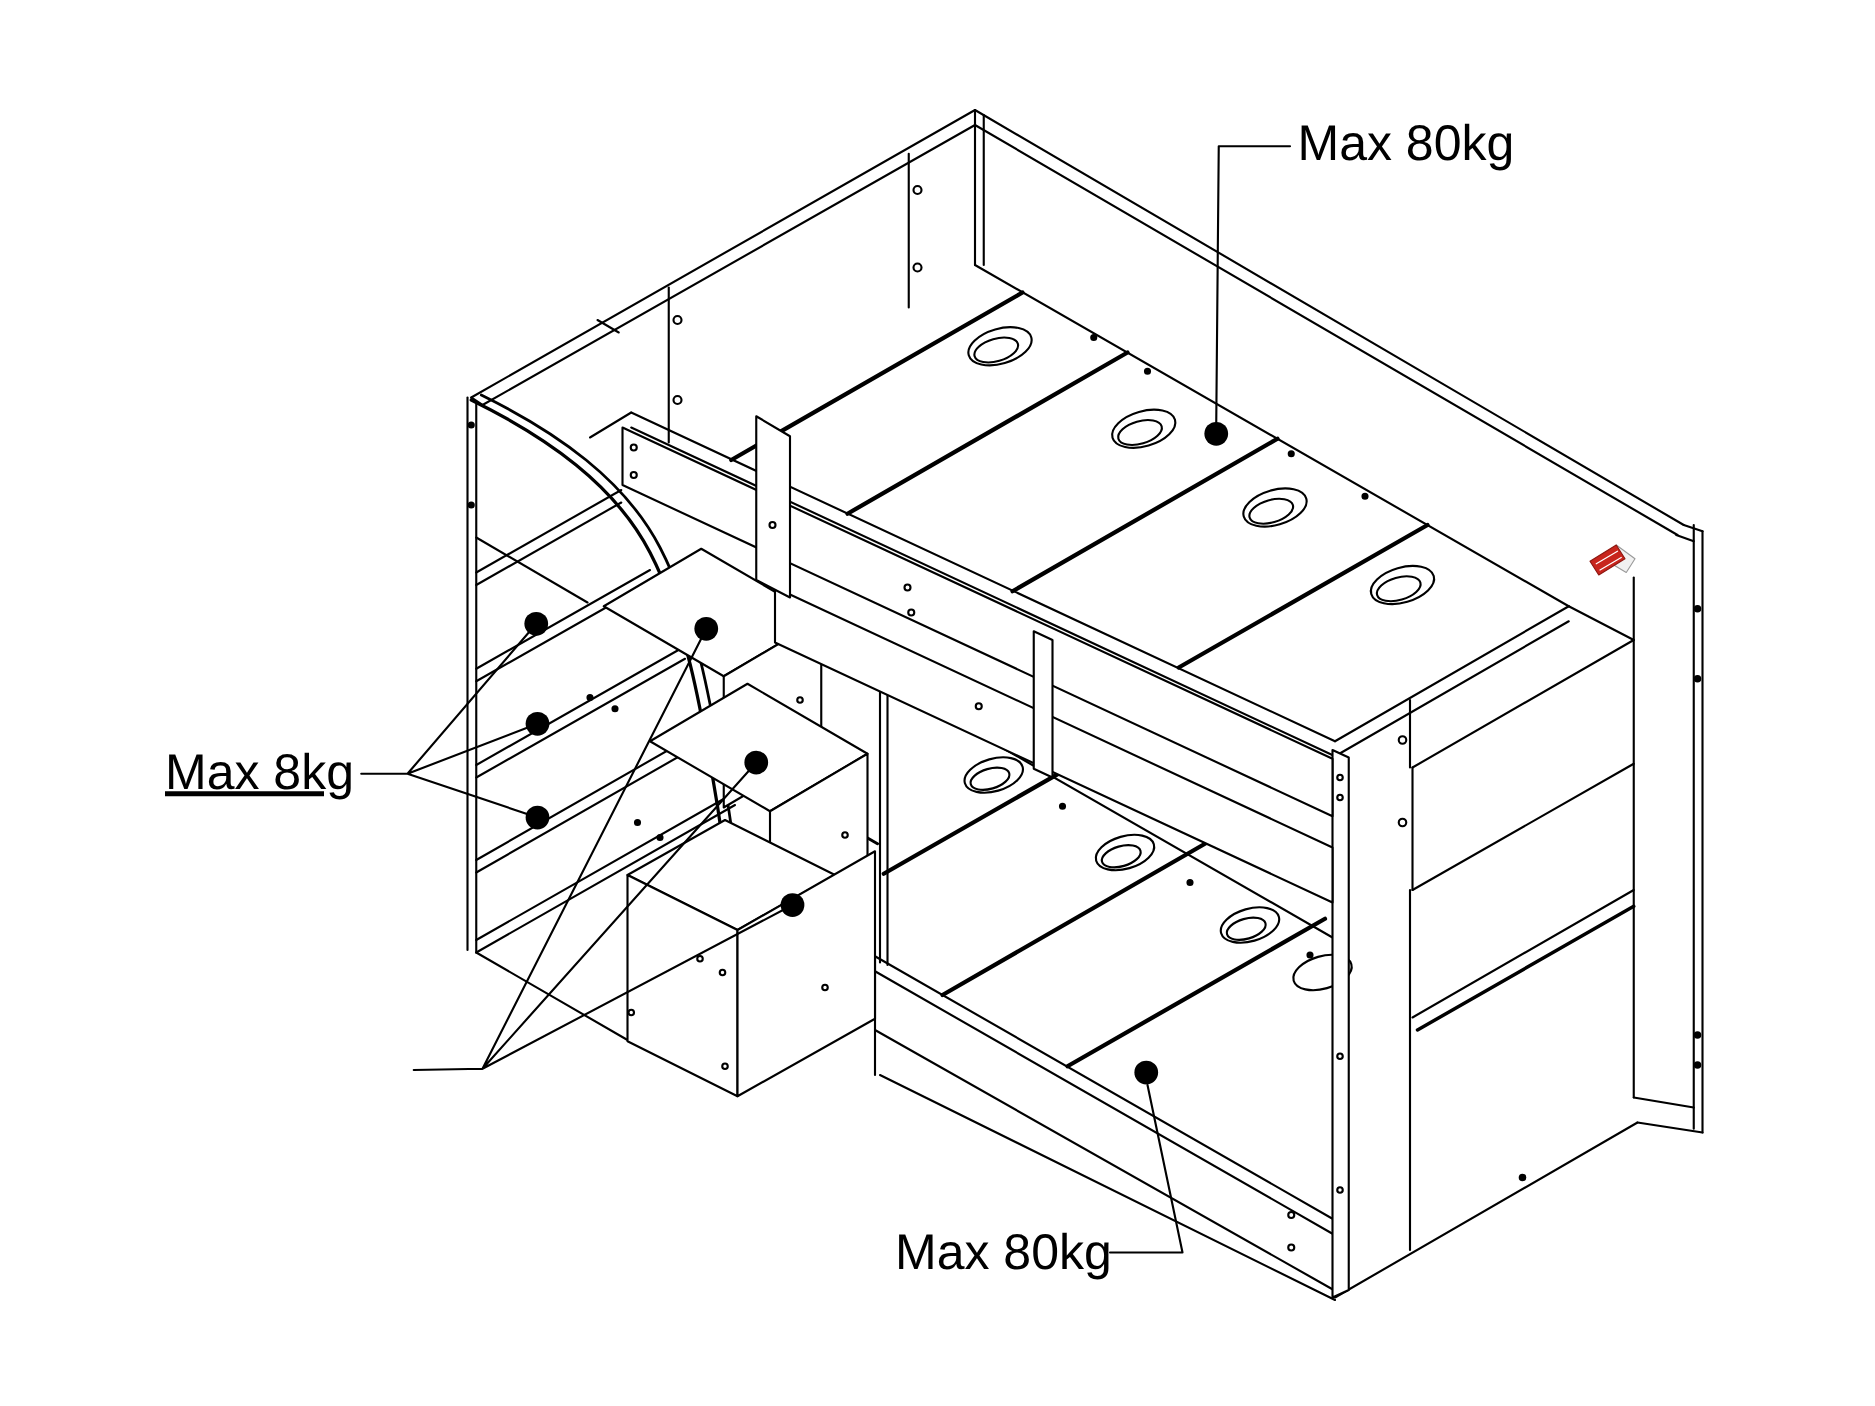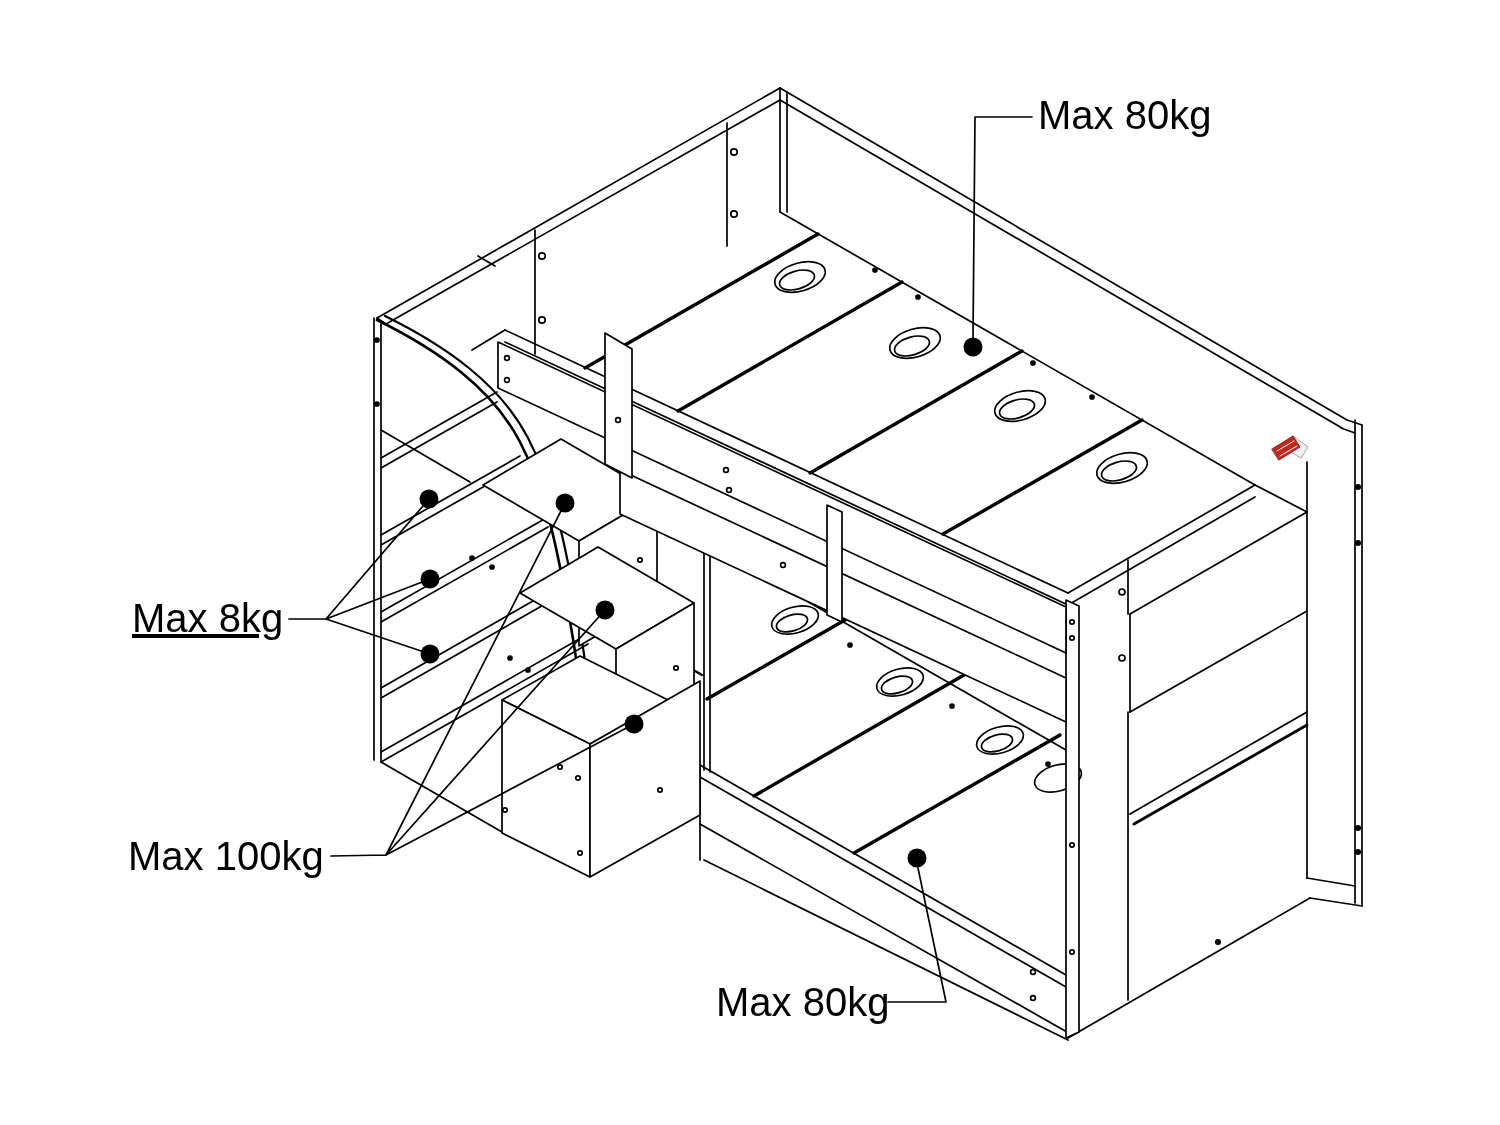--- a/index.html
+++ b/index.html
@@ -212,17 +212,16 @@
       <circle cx="634" cy="724" r="9.5"></circle>
       <circle cx="917" cy="858" r="9.5"></circle>
     </g>
   </g>
 </svg>
 
 <div class="weight-label" style="left:1038px; top:94px;">Max 80kg</div>
 
 <div class="weight-label" style="left:132px; top:597px;text-decoration:underline;">Max 8kg</div>
 
-<div class="weight-label" style="left:128px; top:835px;">Max 100kg</div>
 
 <div class="weight-label" style="left:716px; top:981px;">Max 80kg</div>
 
 </div>
 
 </body></html>

